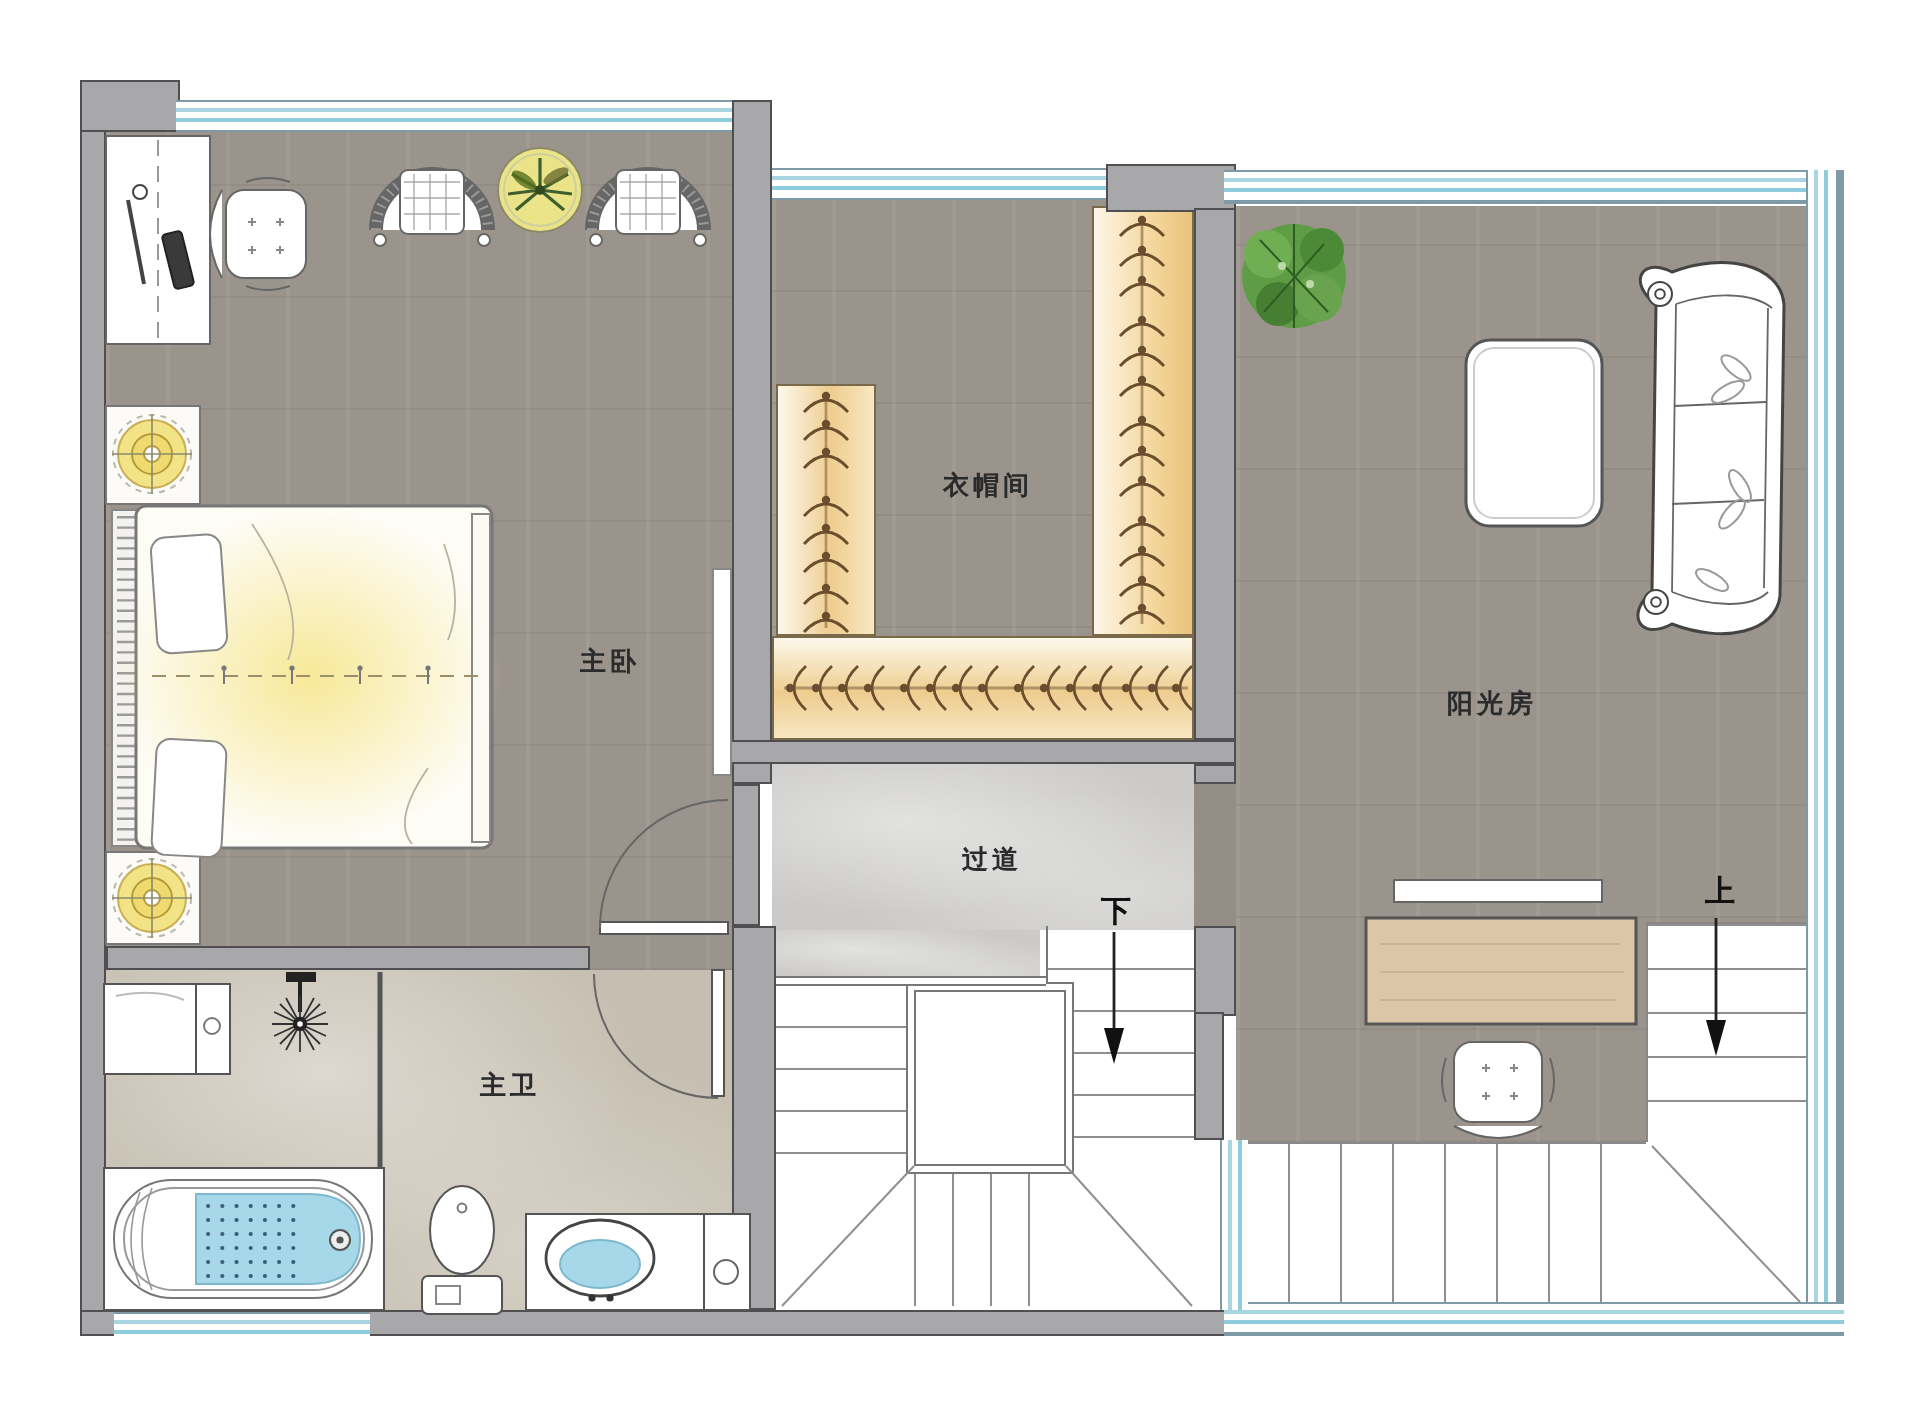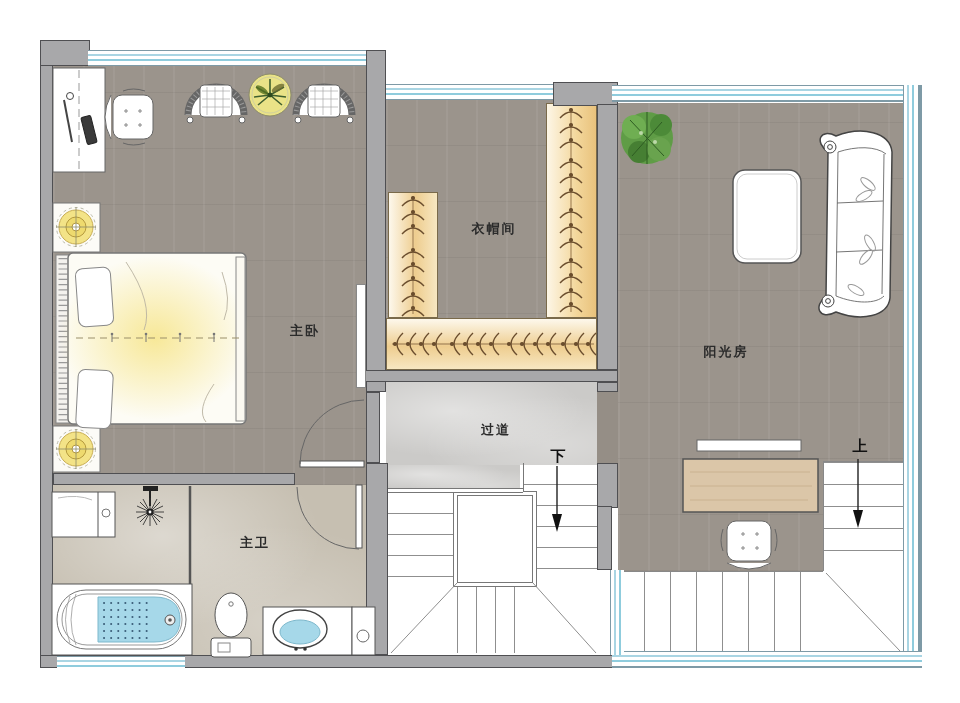--- a/index.html
+++ b/index.html
@@ -343,20 +343,20 @@
       <line x1="557" y1="466" x2="557" y2="516" stroke="#222" stroke-width="1.4"></line>
       <polygon points="552,514 562,514 557,532" fill="#111"></polygon>
     </g>
     <g>
       <line x1="858" y1="459" x2="858" y2="512" stroke="#222" stroke-width="1.4"></line>
       <polygon points="853,510 863,510 858,528" fill="#111"></polygon>
     </g>
   </svg>
 
   <div class="room-label" style="left:305px;top:331px">主卧</div>
-  <div class="room-label" style="left:494px;top:229px">衣帽间</div>
-  <div class="room-label" style="left:726px;top:352px">阳光房</div>
+  <div class="room-label" style="left:494px;top:243px">衣帽间</div>
+  <div class="room-label" style="left:746px;top:352px">阳光房</div>
   <div class="room-label" style="left:496px;top:430px">过道</div>
   <div class="room-label" style="left:255px;top:543px">主卫</div>
   <div class="dir-label" style="left:558px;top:456px">下</div>
   <div class="dir-label" style="left:860px;top:446px">上</div>
 
 </div>
 
 </body></html>

